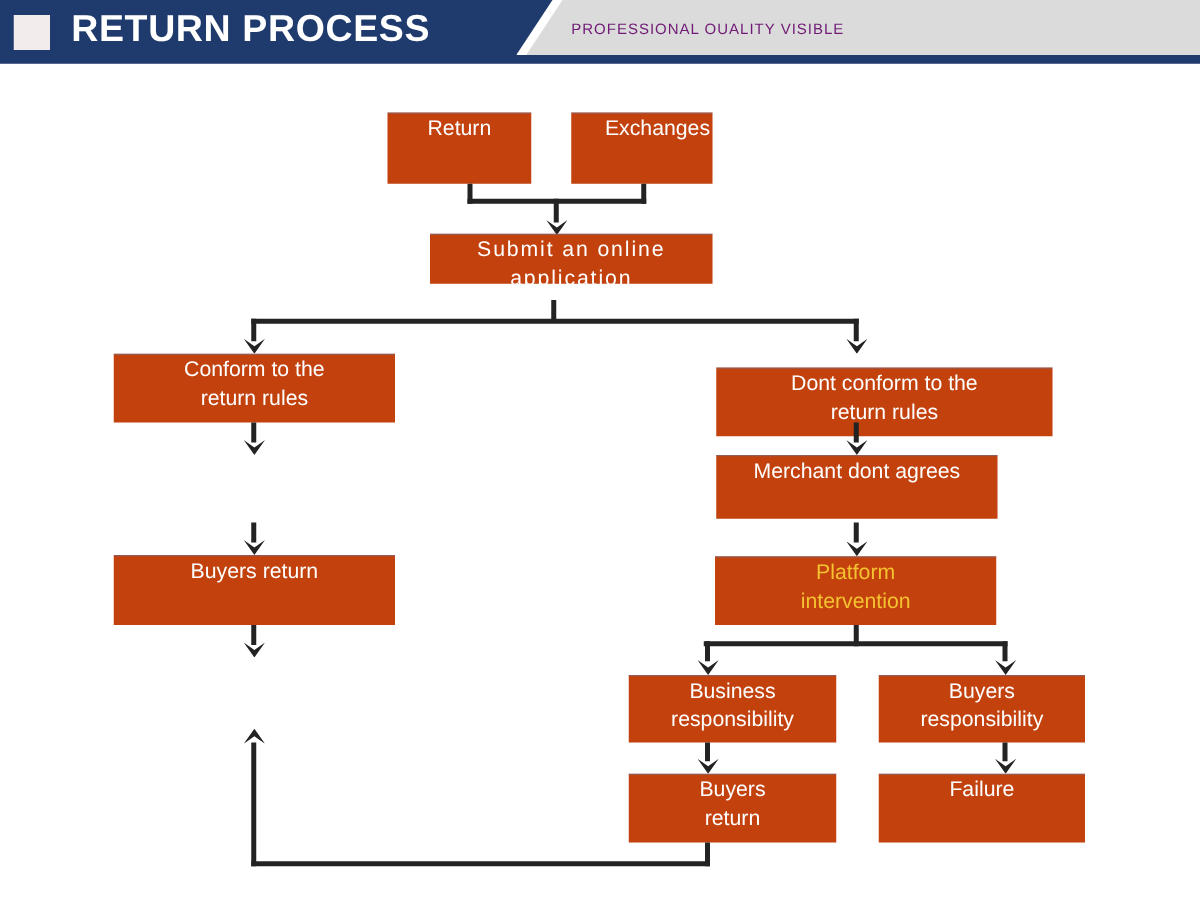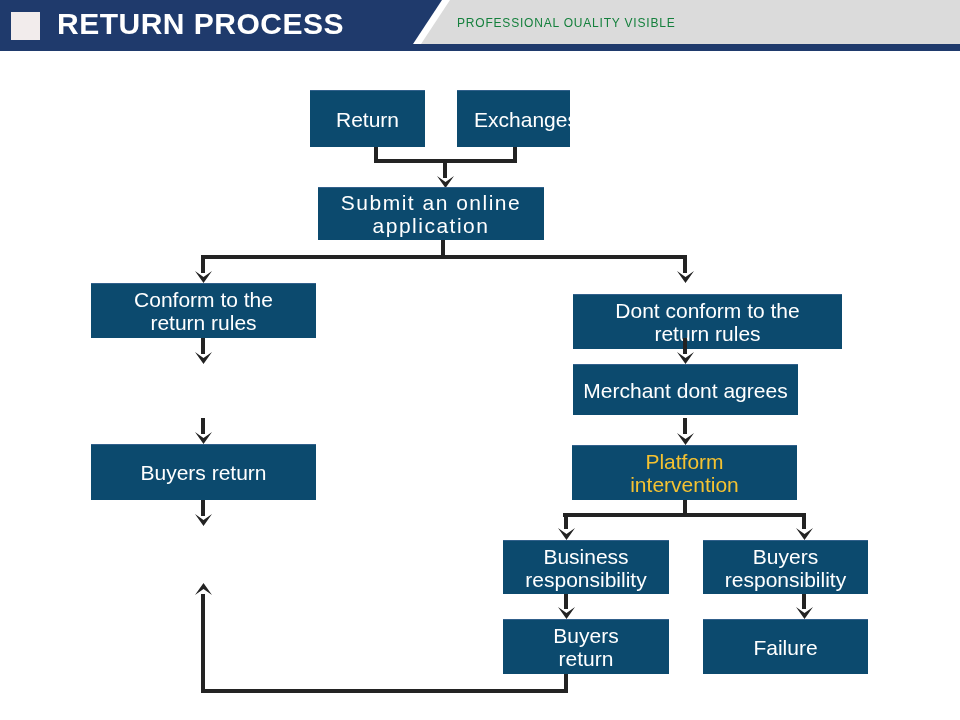--- a/index.html
+++ b/index.html
@@ -7,28 +7,28 @@
        font-family:"Liberation Sans",sans-serif;overflow:hidden;}
   .stage{position:absolute;left:0;top:0;width:960px;height:720px;background:#ffffff;}
 
   
   .header-bar{position:absolute;left:0;top:0;width:960px;height:51px;background:#1f3a6c;}
   .header-stripe{position:absolute;left:413px;top:0;width:547px;height:44px;background:#ffffff;
                  clip-path:polygon(29px 0,100% 0,100% 100%,0 100%);}
   .header-gray{position:absolute;left:421px;top:0;width:539px;height:44px;background:#dbdbdb;
                clip-path:polygon(29px 0,100% 0,100% 100%,0 100%);}
   .tagline{position:absolute;left:36px;top:0;height:44px;line-height:46px;
-           font-size:12px;letter-spacing:0.8px;color:#15803d;white-space:nowrap;}
+           font-size:12px;letter-spacing:0.8px;color:#701a75;white-space:nowrap;}
   .marker{position:absolute;left:11px;top:12px;width:29px;height:28px;background:#f2ecec;}
   .title{position:absolute;left:57px;top:7px;font-size:30px;font-weight:bold;color:#ffffff;
          letter-spacing:0.5px;white-space:nowrap;}
 
   
-  .node{position:absolute;background:#0c4a6e;color:#ffffff;display:flex;flex-direction:column;
-        align-items:center;justify-content:center;text-align:center;font-size:21px;line-height:23px;
+  .node{position:absolute;background:#c2410c;color:#ffffff;display:flex;flex-direction:column;
+        align-items:center;justify-content:flex-start;text-align:center;font-size:17px;line-height:23px;
         border-top:1px solid rgba(95,125,175,0.45);box-sizing:border-box;}
   .node span{display:block;}
   .node.yellow{color:#f5c231;}
   .node.spaced{letter-spacing:1.5px;}
 
   
   .ln{position:absolute;background:#232323;}
   .ah{position:absolute;width:17px;height:12px;background:#232323;}
   .ah.down{clip-path:polygon(0 0,50% 50%,100% 0,50% 100%);}
   .ah.up{clip-path:polygon(50% 0,100% 100%,50% 50%,0 100%);}
@@ -53,21 +53,21 @@
   <div class="node" style="left:457px;top:90px;width:113px;height:57px;padding-left:25px;">
     <span>Exchanges</span>
   </div>
 
   <div class="ln" style="left:374px;top:147px;width:4px;height:16px;"></div>
   <div class="ln" style="left:513px;top:147px;width:4px;height:16px;"></div>
   <div class="ln" style="left:374px;top:159px;width:143px;height:4px;"></div>
   <div class="ln" style="left:443px;top:159px;width:4px;height:19px;"></div>
   <div class="ah down" style="left:437px;top:176px;"></div>
 
-  <div class="node spaced" style="left:318px;top:187px;width:226px;height:53px;">
+  <div class="node spaced" style="left:344px;top:187px;width:226px;height:40px;">
     <span>Submit an online</span>
     <span>application</span>
   </div>
 
   <div class="ln" style="left:441px;top:240px;width:4px;height:17px;"></div>
   <div class="ln" style="left:201px;top:255px;width:486px;height:4px;"></div>
   <div class="ln" style="left:201px;top:255px;width:4px;height:18px;"></div>
   <div class="ah down" style="left:195px;top:271px;"></div>
   <div class="ln" style="left:683px;top:255px;width:4px;height:18px;"></div>
   <div class="ah down" style="left:677px;top:271px;"></div>

